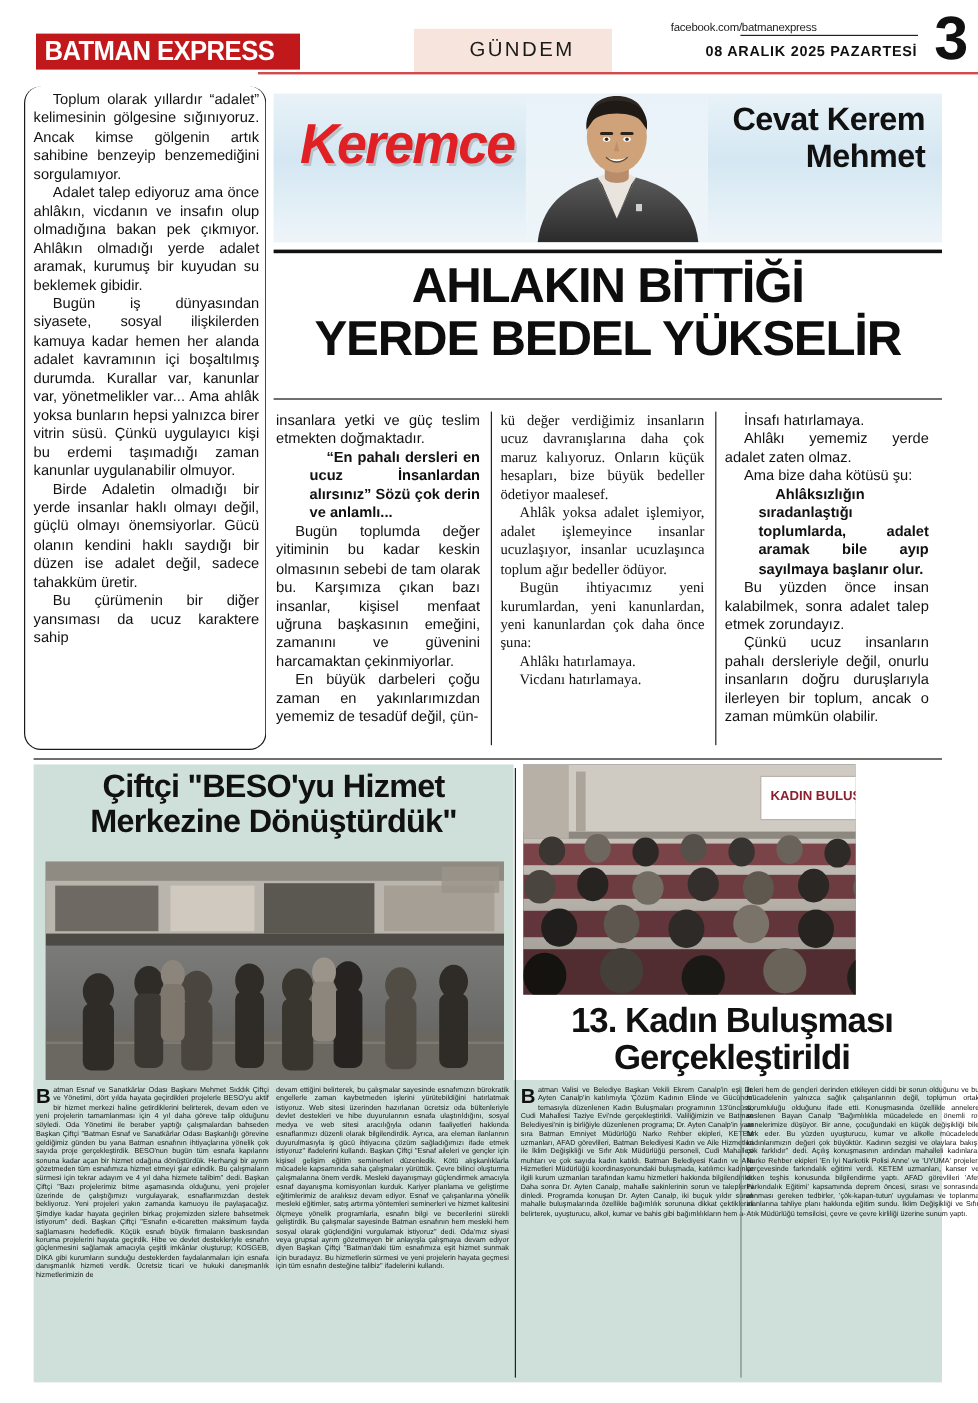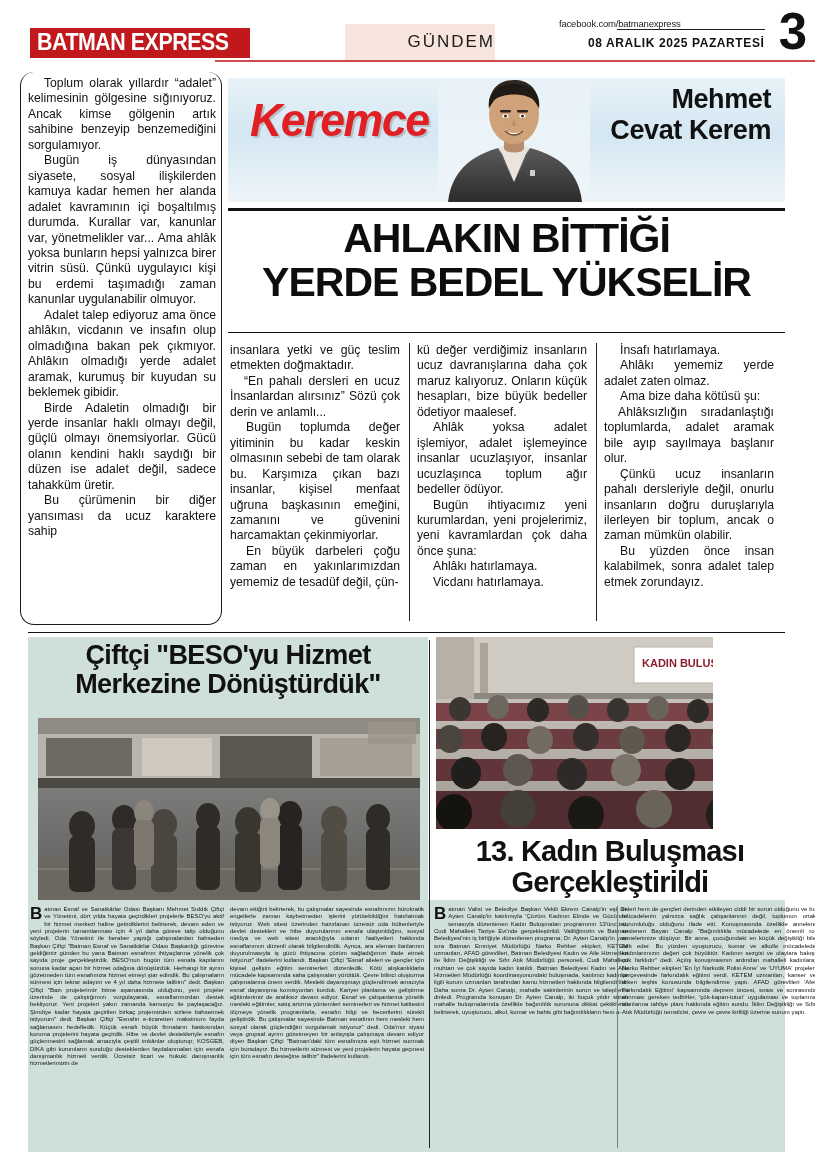--- a/index.html
+++ b/index.html
@@ -56,21 +56,22 @@
     width: 600px; height: 2px;
     background: #d04a4e;
   }
   .section-tag {
     position: absolute;
     left: 345px; top: 24px;
     width: 150px; height: 36px;
     background: #f7e4dc;
     display: flex;
     align-items: center;
-    justify-content: flex-end;
+    justify-content: center;
+    padding-left: 15px;
   }
   .section-tag span {
     font-size: 17px;
     letter-spacing: 2px;
     color: #1b1b1b;
     font-weight: 400;
   }
   .fb-line {
     position: absolute;
     left: 523px; top: 18px;
@@ -117,22 +118,23 @@
     color: #111;
     font-family: "Liberation Sans", sans-serif;
     hyphens: auto;
   }
   .bodytext p {
     margin: 0 0 0 0;
     text-indent: 16px;
   }
   .bodytext p.noindent { text-indent: 0; }
   .bodytext p.bold {
-    font-weight: 400;
+    font-weight: 700;
     text-indent: 14px;
+    margin-left: 28px;
   }
 
   
   .keremce-banner {
     position: absolute;
     left: 228px; top: 78px;
     width: 557px;
     height: 124px;
     background: linear-gradient(180deg, #e8f2f8 0%, #d4e7f2 45%, #eef5f9 100%);
     overflow: hidden;
@@ -193,21 +195,21 @@
     background: #111;
   }
 
   .top-col {
     position: absolute;
     top: 343px;
     width: 170px;
     height: 278px;
   }
   .top-col.c1 { left: 230px; }
-  .top-col.c2 { left: 417px; }
+  .top-col.c2 { left: 417px; font-family: Liberation Serif, serif; }
   .top-col.c3 { left: 604px; }
 
   
   .bottom-rule {
     position: absolute;
     left: 28px; top: 632px;
     width: 757px; height: 1px;
     background: #111;
   }
 
@@ -335,22 +337,22 @@
     <div class="fb-line">facebook.com/batmanexpress</div>
     <div class="date-rule"></div>
     <div class="date-line">08 ARALIK 2025 PAZARTESİ</div>
     <div class="page-number">3</div>
   </div>
 
   <div class="tl-border"></div>
 
   <div class="top-left-col bodytext" id="lead-col">
       <p>Toplum olarak yıllardır “adalet” kelimesinin gölgesine sığınıyoruz. Ancak kimse gölgenin artık sahibine benzeyip benzemediğini sorgulamıyor.</p>
+      <p>Adalet talep ediyoruz ama önce ahlâkın, vicdanın ve insafın olup olmadığına bakan pek çıkmıyor. Ahlâkın olmadığı yerde adalet aramak, kurumuş bir kuyudan su beklemek gibidir.</p>
       <p>Bugün iş dünyasından siyasete, sosyal ilişkilerden kamuya kadar hemen her alanda adalet kavramının içi boşaltılmış durumda. Kurallar var, kanunlar var, yönetmelikler var... Ama ahlâk yoksa bunların hepsi yalnızca birer vitrin süsü. Çünkü uygulayıcı kişi bu erdemi taşımadığı zaman kanunlar uygulanabilir olmuyor.</p>
-      <p>Adalet talep ediyoruz ama önce ahlâkın, vicdanın ve insafın olup olmadığına bakan pek çıkmıyor. Ahlâkın olmadığı yerde adalet aramak, kurumuş bir kuyudan su beklemek gibidir.</p>
       <p>Birde Adaletin olmadığı bir yerde insanlar haklı olmayı değil, güçlü olmayı önemsiyorlar. Gücü olanın kendini haklı saydığı bir düzen ise adalet değil, sadece tahakküm üretir.</p>
       <p>Bu çürümenin bir diğer yansıması da ucuz karaktere sahip</p>
     </div>
 
   <div class="keremce-banner">
     <div class="keremce-logo">Keremce</div>
     <div class="portrait">
       <svg width="152" height="124" viewBox="0 0 152 124">
         <defs>
           <linearGradient id="sky" x1="0" y1="0" x2="0" y2="1">
@@ -388,22 +390,22 @@
         <path d="M67 53 Q76 60 85 53 Q76 57 67 53 Z" fill="#ffffff"></path>
         <path d="M67 53 Q76 61 85 53" stroke="#6a4a32" stroke-width="1.2" fill="none"></path>
 
         <path d="M60 70 L76 104 L64 76 Z" fill="#3b3b3b"></path>
         <path d="M92 70 L76 104 L88 76 Z" fill="#3b3b3b"></path>
 
         <rect x="92" y="92" width="5" height="6" fill="#cfcfcf"></rect>
       </svg>
     </div>
     <div class="author-name">
+      <div>Cevat Kerem</div>
       <div>Mehmet</div>
-      <div>Cevat Kerem</div>
     </div>
   </div>
 
   <div class="top-rule"></div>
 
   <div class="main-headline">
     <div>AHLAKIN BİTTİĞİ</div>
     <div>YERDE BEDEL YÜKSELİR</div>
   </div>
 
@@ -411,31 +413,31 @@
 
   <div class="top-col c1 bodytext" id="top-c1">
       <p class="noindent">insanlara yetki ve güç teslim etmekten doğmaktadır.</p>
       <p class="bold">“En pahalı dersleri en ucuz İnsanlardan alırsınız” Sözü çok derin ve anlamlı...</p>
       <p>Bugün toplumda değer yitiminin bu kadar keskin olmasının sebebi de tam olarak bu. Karşımıza çıkan bazı insanlar, kişisel menfaat uğruna başkasının emeğini, zamanını ve güvenini harcamaktan çekinmiyorlar.</p>
       <p>En büyük darbeleri çoğu zaman en yakınlarımızdan yememiz de tesadüf değil, çün-</p>
     </div>
   <div class="top-col c2 bodytext" id="top-c2">
       <p class="noindent">kü değer verdiğimiz insanların ucuz davranışlarına daha çok maruz kalıyoruz. Onların küçük hesapları, bize büyük bedeller ödetiyor maalesef.</p>
       <p>Ahlâk yoksa adalet işlemiyor, adalet işlemeyince insanlar ucuzlaşıyor, insanlar ucuzlaşınca toplum ağır bedeller ödüyor.</p>
-      <p>Bugün ihtiyacımız yeni kurumlardan, yeni projelerimiz, yeni kavramlardan çok daha önce şuna:</p>
+      <p>Bugün ihtiyacımız yeni kurumlardan, yeni kanunlardan, yeni kanunlardan çok daha önce şuna:</p>
       <p>Ahlâkı hatırlamaya.</p>
       <p>Vicdanı hatırlamaya.</p>
     </div>
   <div class="top-col c3 bodytext" id="top-c3">
       <p>İnsafı hatırlamaya.</p>
       <p>Ahlâkı yememiz yerde adalet zaten olmaz.</p>
       <p>Ama bize daha kötüsü şu:</p>
       <p class="bold">Ahlâksızlığın sıradanlaştığı toplumlarda, adalet aramak bile ayıp sayılmaya başlanır olur.</p>
+      <p>Bu yüzden önce insan kalabilmek, sonra adalet talep etmek zorundayız.</p>
       <p>Çünkü ucuz insanların pahalı dersleriyle değil, onurlu insanların doğru duruşlarıyla ilerleyen bir toplum, ancak o zaman mümkün olabilir.</p>
-      <p>Bu yüzden önce insan kalabilmek, sonra adalet talep etmek zorundayız.</p>
     </div>
 
   <div class="vline-dark" style="left:409px; top:343px; height:278px;"></div>
   <div class="vline-dark" style="left:596px; top:343px; height:278px;"></div>
 
   <div class="bottom-rule"></div>
 
   <div class="bl-panel"></div>
   <div class="bl-head">
     <div>Çiftçi "BESO'yu Hizmet</div>

